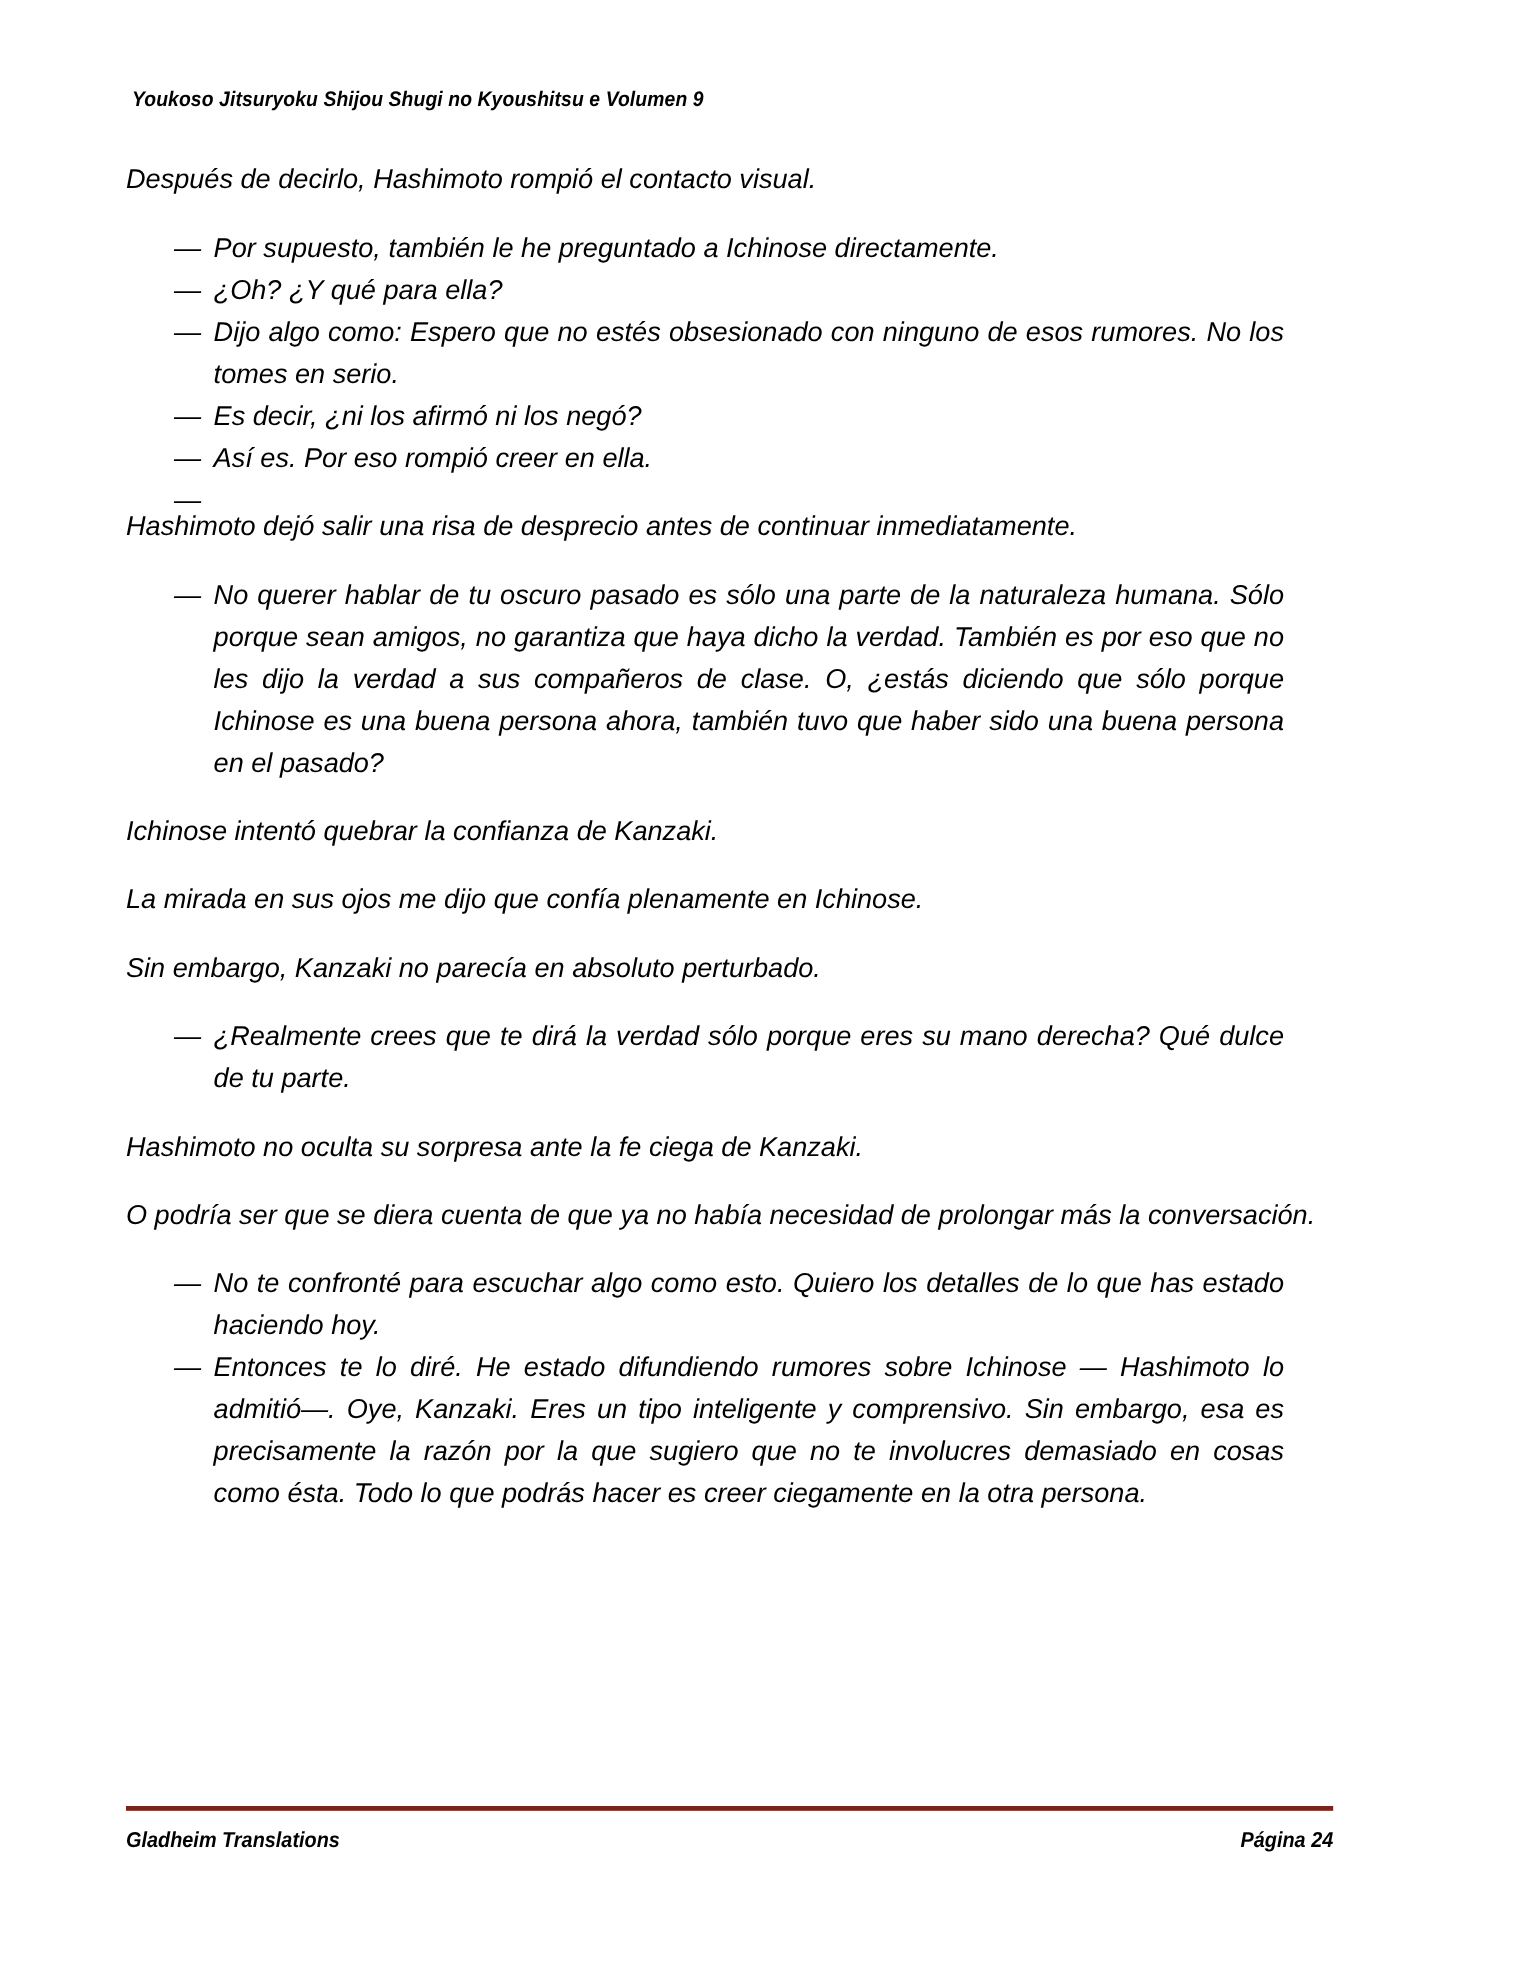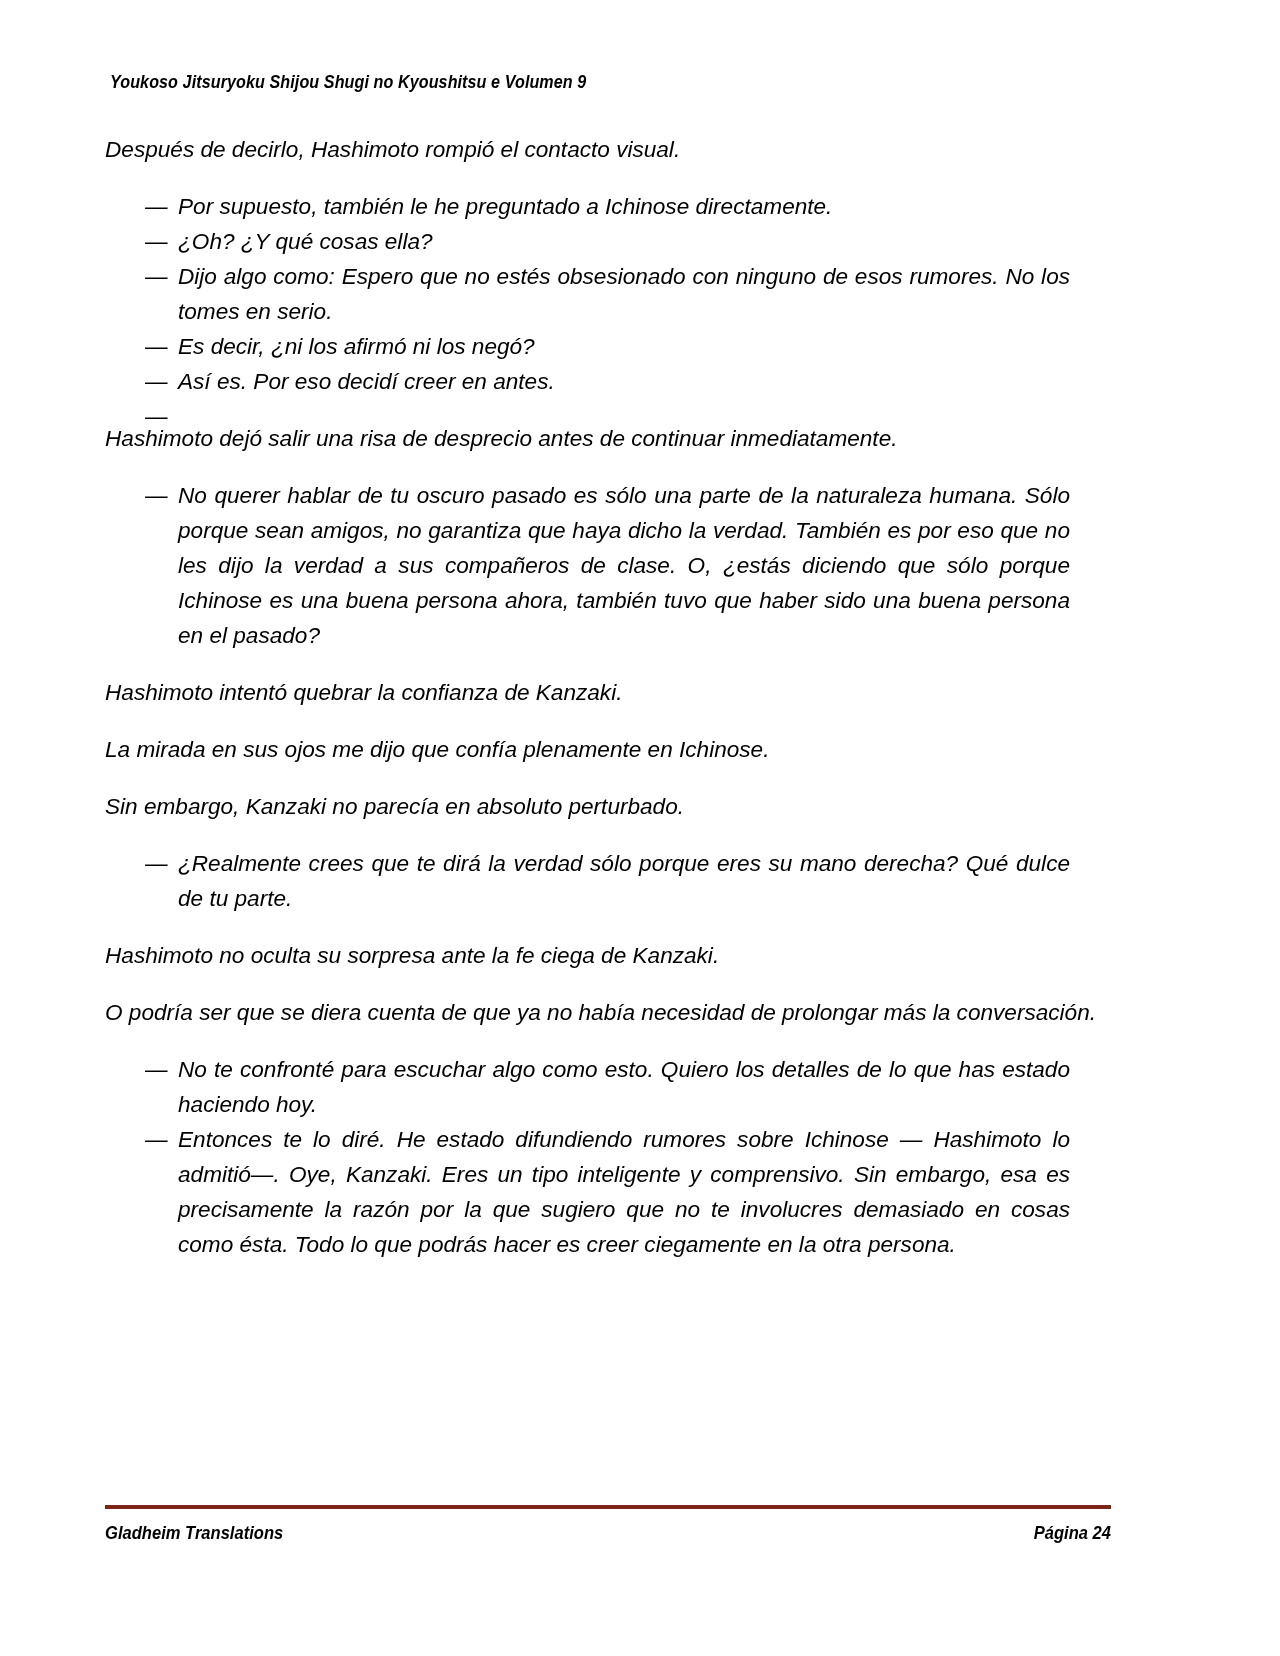--- a/index.html
+++ b/index.html
@@ -117,31 +117,31 @@
 <body>
 
 <div class="page" style="background: rgb(255, 255, 255); color: rgb(0, 0, 0);">
 
   <div class="running-head">Youkoso Jitsuryoku Shijou Shugi no Kyoushitsu e Volumen 9</div>
 
   <div class="body-col" id="body-col">
       <p class="para">Después de decirlo, Hashimoto rompió el contacto visual.</p>
       <div class="dialogue-group">
         <p class="dialogue-line"><span class="dash">—</span><span class="txt">Por supuesto, también le he preguntado a Ichinose directamente.</span></p>
-        <p class="dialogue-line"><span class="dash">—</span><span class="txt">¿Oh? ¿Y qué cosas ella?</span></p>
+        <p class="dialogue-line"><span class="dash">—</span><span class="txt">¿Oh? ¿Y qué para ella?</span></p>
         <p class="dialogue-line"><span class="dash">—</span><span class="txt">Dijo algo como: Espero que no estés obsesionado con ninguno de esos rumores. No los tomes en serio.</span></p>
         <p class="dialogue-line"><span class="dash">—</span><span class="txt">Es decir, ¿ni los afirmó ni los negó?</span></p>
-        <p class="dialogue-line"><span class="dash">—</span><span class="txt">Así es. Por eso decidí creer en antes.</span></p>
+        <p class="dialogue-line"><span class="dash">—</span><span class="txt">Así es. Por eso rompió creer en ella.</span></p>
         <p class="dialogue-line"><span class="dash">—</span></p>
       </div>
       <p class="para">Hashimoto dejó salir una risa de desprecio antes de continuar inmediatamente.</p>
       <div class="dialogue-group">
         <p class="dialogue-line"><span class="dash">—</span><span class="txt">No querer hablar de tu oscuro pasado es sólo una parte de la naturaleza humana. Sólo porque sean amigos, no garantiza que haya dicho la verdad. También es por eso que no les dijo la verdad a sus compañeros de clase. O, ¿estás diciendo que sólo porque Ichinose es una buena persona ahora, también tuvo que haber sido una buena persona en el pasado?</span></p>
       </div>
-      <p class="para">Hashimoto intentó quebrar la confianza de Kanzaki.</p>
+      <p class="para">Ichinose intentó quebrar la confianza de Kanzaki.</p>
       <p class="para">La mirada en sus ojos me dijo que confía plenamente en Ichinose.</p>
       <p class="para">Sin embargo, Kanzaki no parecía en absoluto perturbado.</p>
       <div class="dialogue-group">
         <p class="dialogue-line"><span class="dash">—</span><span class="txt">¿Realmente crees que te dirá la verdad sólo porque eres su mano derecha? Qué dulce de tu parte.</span></p>
       </div>
       <p class="para">Hashimoto no oculta su sorpresa ante la fe ciega de Kanzaki.</p>
       <p class="para">O podría ser que se diera cuenta de que ya no había necesidad de prolongar más la conversación.</p>
       <div class="dialogue-group">
         <p class="dialogue-line"><span class="dash">—</span><span class="txt">No te confronté para escuchar algo como esto. Quiero los detalles de lo que has estado haciendo hoy.</span></p>
         <p class="dialogue-line"><span class="dash">—</span><span class="txt">Entonces te lo diré. He estado difundiendo rumores sobre Ichinose — Hashimoto lo admitió—. Oye, Kanzaki. Eres un tipo inteligente y comprensivo. Sin embargo, esa es precisamente la razón por la que sugiero que no te involucres demasiado en cosas como ésta. Todo lo que podrás hacer es creer ciegamente en la otra persona.</span></p>

